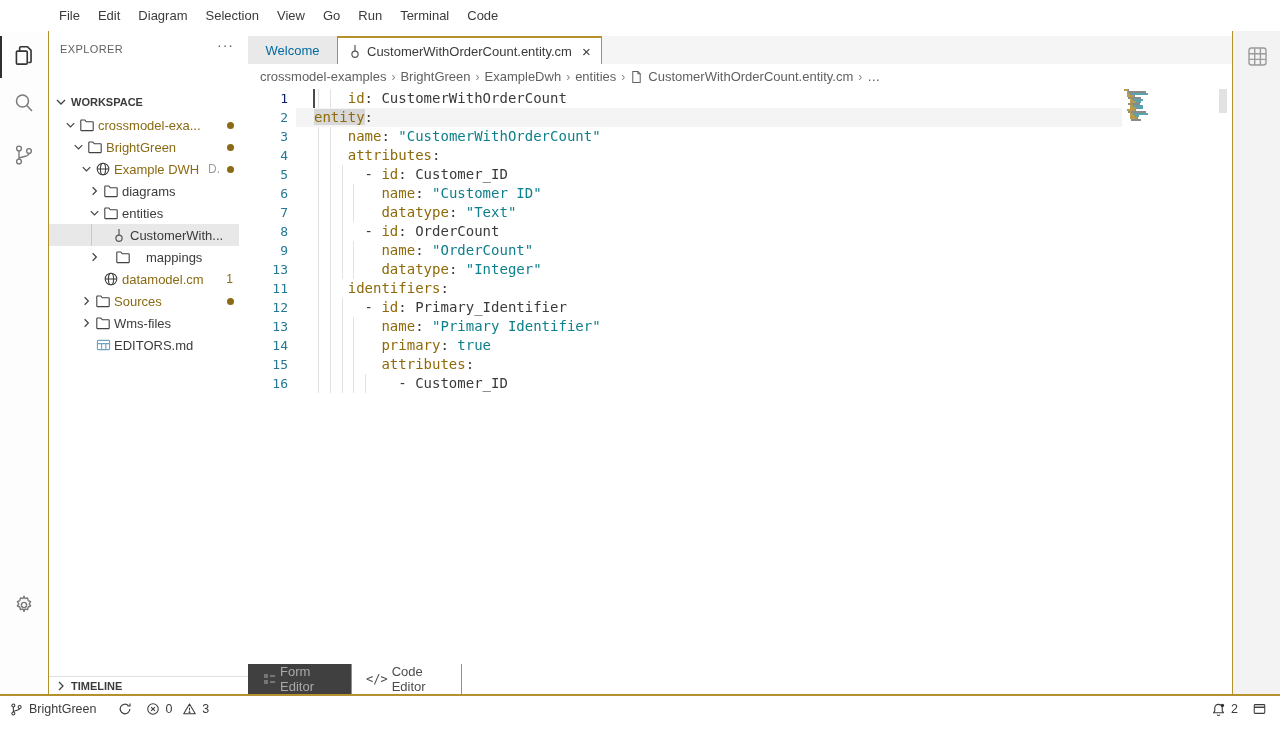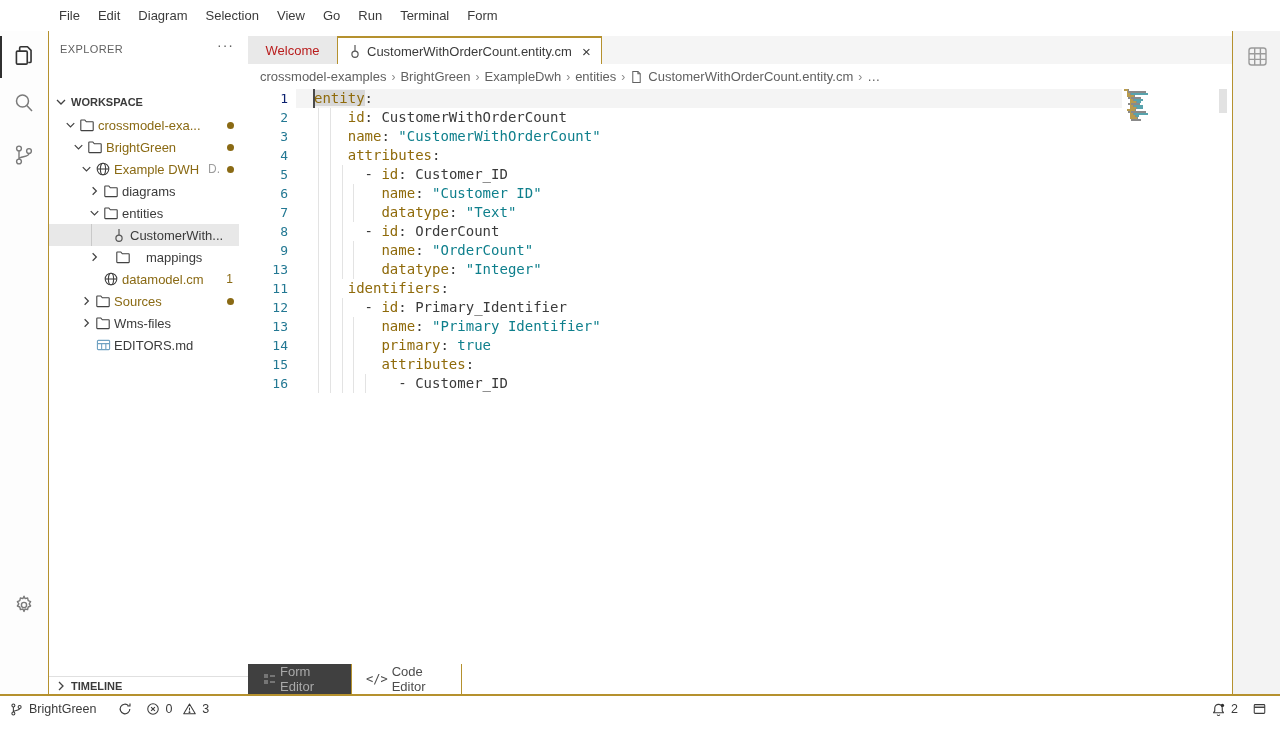--- a/index.html
+++ b/index.html
@@ -33,21 +33,21 @@
   .tree-label.gold{color:#8a6a14}
   .tree-meta{position:absolute;right:28px;color:#9d9d9d;font-size:12px}
   .tree-badge-dot{position:absolute;right:14px;top:8px;width:7px;height:7px;border-radius:50%;background:#8a6a14}
   .tree-badge-num{position:absolute;right:15px;color:#8a6a14;font-size:12px}
   .tree-guide{position:absolute;left:42px;top:0;width:1px;height:22px;background:#c9c9c9}
   #timeline-row{position:absolute;left:49px;top:676px;width:199px;height:18px;border-top:1px solid #e0e0e0;
     display:flex;align-items:center;font-size:11px;font-weight:bold;cursor:pointer;background:#fff}
   
   #tabstrip{position:absolute;left:248px;top:36px;width:984px;height:28px;background:#f5f5f5;display:flex}
   .tab{height:28px;display:flex;align-items:center;font-size:13px;cursor:pointer;padding:0 12px}
-  #tab-welcome{background:#e9e9e9;color:#b91c1c;width:89px;justify-content:center}
+  #tab-welcome{background:#e9e9e9;color:#0369a1;width:89px;justify-content:center}
   #tab-active{background:#fff;color:#3b3b3b;border-top:2px solid #b5912e;border-left:1px solid #b5912e;border-right:1px solid #b5912e;padding:0 10px}
   #tab-active .t-ic{margin-right:5px;display:flex}
   #tab-close{margin-left:10px;font-size:15px;color:#3b3b3b;cursor:pointer;line-height:1}
   #breadcrumbs{position:absolute;left:248px;top:64px;width:984px;height:25px;background:#fff;
     display:flex;align-items:center;font-size:13px;color:#616161;padding-left:12px}
   .bc-item{cursor:pointer;white-space:nowrap}
   .bc-sep{margin:0 5px;color:#8a8a8a;font-size:12px}
   .bc-ic{margin-right:5px;display:flex}
   
   #gutter{position:absolute;left:248px;top:89px;width:40px;text-align:right;
@@ -90,21 +90,21 @@
 
 <div id="menubar">
     <div class="menu-item">File</div>
     <div class="menu-item">Edit</div>
     <div class="menu-item">Diagram</div>
     <div class="menu-item">Selection</div>
     <div class="menu-item">View</div>
     <div class="menu-item">Go</div>
     <div class="menu-item">Run</div>
     <div class="menu-item">Terminal</div>
-    <div class="menu-item">Form</div>
+    <div class="menu-item">Code</div>
   </div>
 
 <div id="activitybar">
   <div class="act-ind"></div>
   <div class="act-icon" style="top:3px">
     <svg width="26" height="26" viewBox="0 0 24 24" fill="none" stroke="#333" stroke-width="1.5" stroke-linejoin="round">
       <path d="M8 7.5 V4.5 a1 1 0 0 1 1-1 h6.2 l3.3 3.3 V17 a1 1 0 0 1-1 1 h-1.6"></path>
       <rect x="5" y="7.5" width="10" height="12" rx="1"></rect>
     </svg>
   </div>
@@ -347,22 +347,22 @@
     <div>9</div>
     <div>13</div>
     <div>11</div>
     <div>12</div>
     <div>13</div>
     <div>14</div>
     <div>15</div>
     <div>16</div>
   </div>
 <div id="code">
+    <div class="code-line"><span class="iguide" style="left: 22px;"></span><span class="iguide" style="left: 33.75px;"></span><span class="txt"><span class="tok-w">    </span><span class="tok-k">id</span><span class="tok-p">:</span><span class="tok-v"> CustomerWithOrderCount</span></span></div>
     <div class="code-line cur-line"><span class="txt"><span class="tok-k word-hl">entity</span><span class="tok-p">:</span></span></div>
-    <div class="code-line"><span class="iguide" style="left: 22px;"></span><span class="iguide" style="left: 33.75px;"></span><span class="txt"><span class="tok-w">    </span><span class="tok-k">id</span><span class="tok-p">:</span><span class="tok-v"> CustomerWithOrderCount</span></span></div>
     <div class="code-line"><span class="iguide" style="left: 22px;"></span><span class="iguide" style="left: 33.75px;"></span><span class="txt"><span class="tok-w">    </span><span class="tok-k">name</span><span class="tok-p">:</span><span class="tok-w"> </span><span class="tok-s">"CustomerWithOrderCount"</span></span></div>
     <div class="code-line"><span class="iguide" style="left: 22px;"></span><span class="iguide" style="left: 33.75px;"></span><span class="txt"><span class="tok-w">    </span><span class="tok-k">attributes</span><span class="tok-p">:</span></span></div>
     <div class="code-line"><span class="iguide" style="left: 22px;"></span><span class="iguide" style="left: 33.75px;"></span><span class="iguide" style="left: 45.5px;"></span><span class="txt"><span class="tok-w">      </span><span class="tok-p">- </span><span class="tok-k">id</span><span class="tok-p">:</span><span class="tok-v"> Customer_ID</span></span></div>
     <div class="code-line"><span class="iguide" style="left: 22px;"></span><span class="iguide" style="left: 33.75px;"></span><span class="iguide" style="left: 45.5px;"></span><span class="iguide" style="left: 57.25px;"></span><span class="txt"><span class="tok-w">        </span><span class="tok-k">name</span><span class="tok-p">:</span><span class="tok-w"> </span><span class="tok-s">"Customer ID"</span></span></div>
     <div class="code-line"><span class="iguide" style="left: 22px;"></span><span class="iguide" style="left: 33.75px;"></span><span class="iguide" style="left: 45.5px;"></span><span class="iguide" style="left: 57.25px;"></span><span class="txt"><span class="tok-w">        </span><span class="tok-k">datatype</span><span class="tok-p">:</span><span class="tok-w"> </span><span class="tok-s">"Text"</span></span></div>
     <div class="code-line"><span class="iguide" style="left: 22px;"></span><span class="iguide" style="left: 33.75px;"></span><span class="iguide" style="left: 45.5px;"></span><span class="txt"><span class="tok-w">      </span><span class="tok-p">- </span><span class="tok-k">id</span><span class="tok-p">:</span><span class="tok-v"> OrderCount</span></span></div>
     <div class="code-line"><span class="iguide" style="left: 22px;"></span><span class="iguide" style="left: 33.75px;"></span><span class="iguide" style="left: 45.5px;"></span><span class="iguide" style="left: 57.25px;"></span><span class="txt"><span class="tok-w">        </span><span class="tok-k">name</span><span class="tok-p">:</span><span class="tok-w"> </span><span class="tok-s">"OrderCount"</span></span></div>
     <div class="code-line"><span class="iguide" style="left: 22px;"></span><span class="iguide" style="left: 33.75px;"></span><span class="iguide" style="left: 45.5px;"></span><span class="iguide" style="left: 57.25px;"></span><span class="txt"><span class="tok-w">        </span><span class="tok-k">datatype</span><span class="tok-p">:</span><span class="tok-w"> </span><span class="tok-s">"Integer"</span></span></div>
     <div class="code-line"><span class="iguide" style="left: 22px;"></span><span class="iguide" style="left: 33.75px;"></span><span class="txt"><span class="tok-w">    </span><span class="tok-k">identifiers</span><span class="tok-p">:</span></span></div>
     <div class="code-line"><span class="iguide" style="left: 22px;"></span><span class="iguide" style="left: 33.75px;"></span><span class="iguide" style="left: 45.5px;"></span><span class="txt"><span class="tok-w">      </span><span class="tok-p">- </span><span class="tok-k">id</span><span class="tok-p">:</span><span class="tok-v"> Primary_Identifier</span></span></div>

